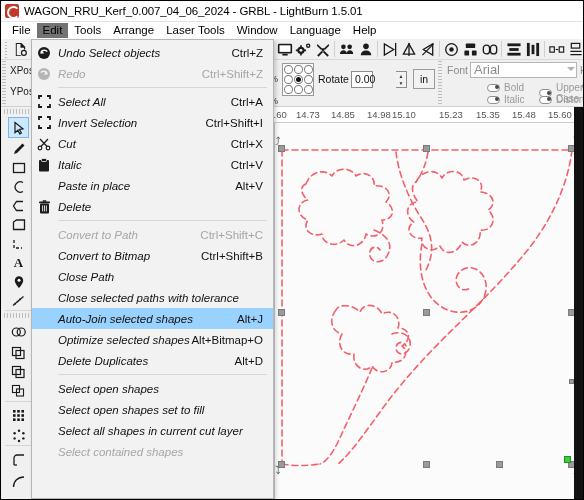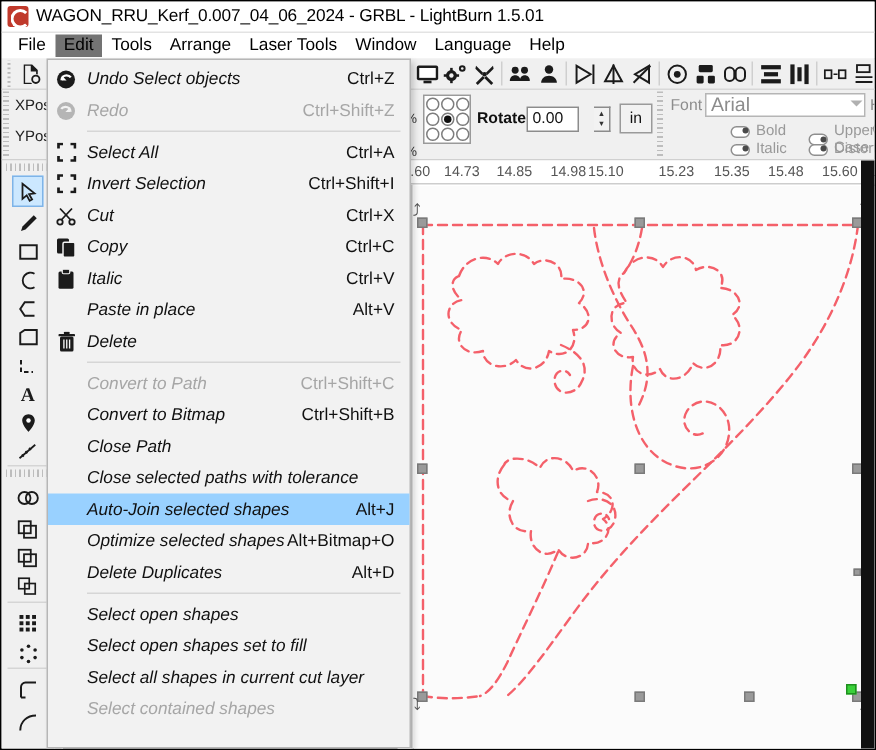--- a/index.html
+++ b/index.html
@@ -105,25 +105,25 @@
     background: #fff;
     position: relative;
   }
   .anchor-cell.sel::after {
     content: ""; position: absolute; left: 50%; top: 50%;
     width: 5px; height: 5px; margin: -2.5px 0 0 -2.5px;
     border-radius: 50%; background: #111;
   }
   #rotate-label {
     position: absolute; left: 317px; top: 72px;
-    font-size: 10.5px; color: #111; font-weight: bold;
+    font-size: 10.5px; color: #111;
   }
   #rotate-input {
     position: absolute; left: 350px; top: 70px;
-    width: 35px; height: 17px;
+    width: 22px; height: 17px;
     border: 1px solid #8c8c8c; background: #fff;
     font-size: 10.5px; color: #111;
     padding: 0 3px; line-height: 15px;
   }
   #rotate-spin {
     position: absolute; left: 395px; top: 70px; width: 11px; height: 17px;
     border: 1px solid #8c8c8c; border-left: none; background: #f2f2f2;
     display: flex; flex-direction: column;
   }
   #rotate-spin span {
@@ -785,30 +785,20 @@
         <svg width="14" height="14" viewBox="0 0 14 14">
             <g stroke="#1b1b1b" stroke-width="1.2" fill="none">
               <path d="M3 2l7 7.5M11 2L4 9.5"></path>
               <circle cx="3" cy="11" r="1.8"></circle>
               <circle cx="11" cy="11" r="1.8"></circle>
             </g>
           </svg>
       </span>
       <span class="mi-label">Cut</span>
       <span class="mi-shortcut">Ctrl+X</span>
-    </div>
-    <div class="mi">
-      <span class="mi-icon">
-        <svg width="14" height="14" viewBox="0 0 14 14">
-            <rect x="1" y="1" width="8" height="10" rx="1" fill="#1b1b1b"></rect>
-            <rect x="5" y="3.5" width="8" height="10" rx="1" fill="#1b1b1b" stroke="#f2f2f2" stroke-width="1"></rect>
-          </svg>
-      </span>
-      <span class="mi-label">Copy</span>
-      <span class="mi-shortcut">Ctrl+C</span>
     </div>
     <div class="mi">
       <span class="mi-icon">
         <svg width="14" height="14" viewBox="0 0 14 14">
             <rect x="2" y="2" width="10" height="11.5" rx="1" fill="#1b1b1b"></rect>
             <rect x="4.5" y="0.5" width="5" height="3" rx="0.8" fill="#1b1b1b" stroke="#f2f2f2" stroke-width="0.8"></rect>
           </svg>
       </span>
       <span class="mi-label">Italic</span>
       <span class="mi-shortcut">Ctrl+V</span>

